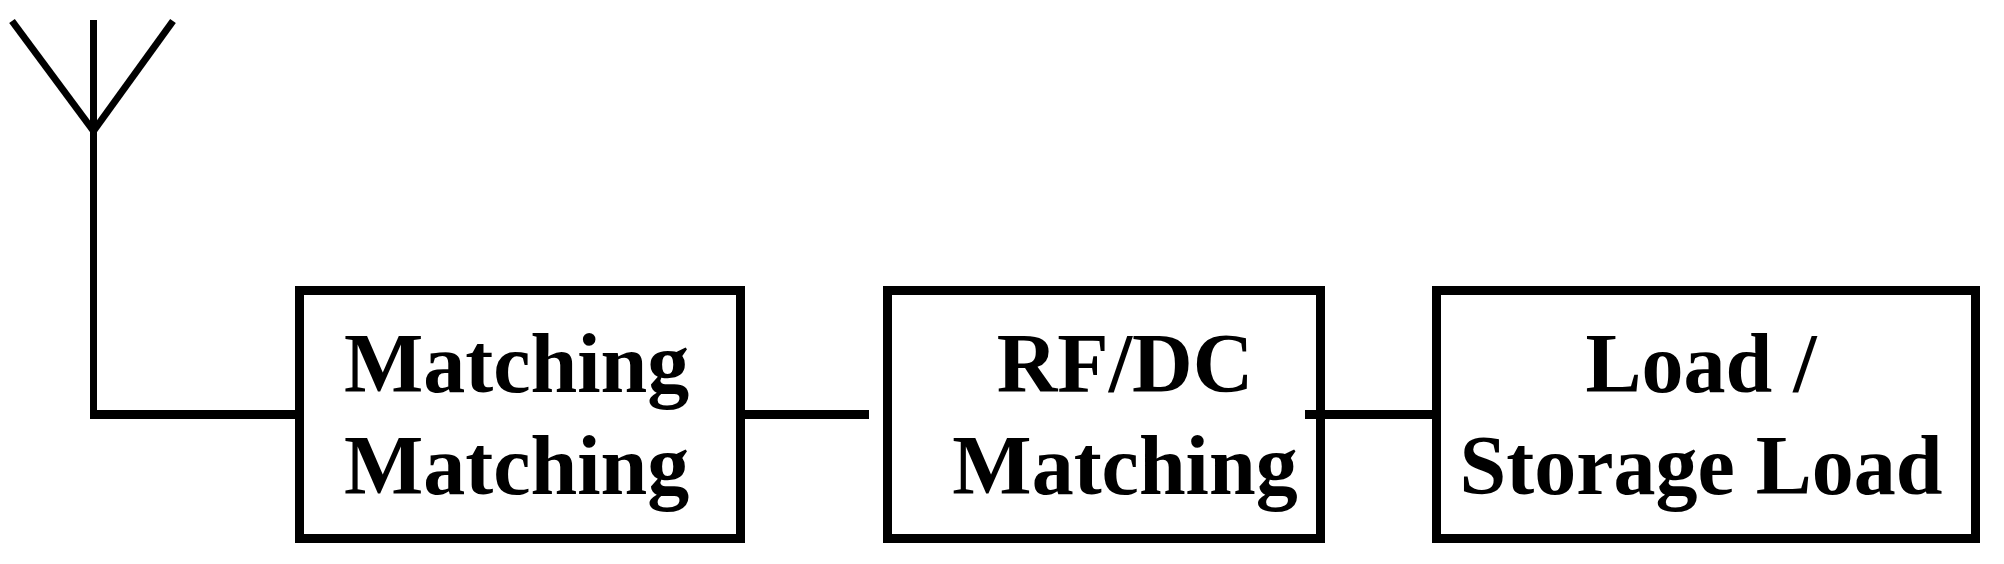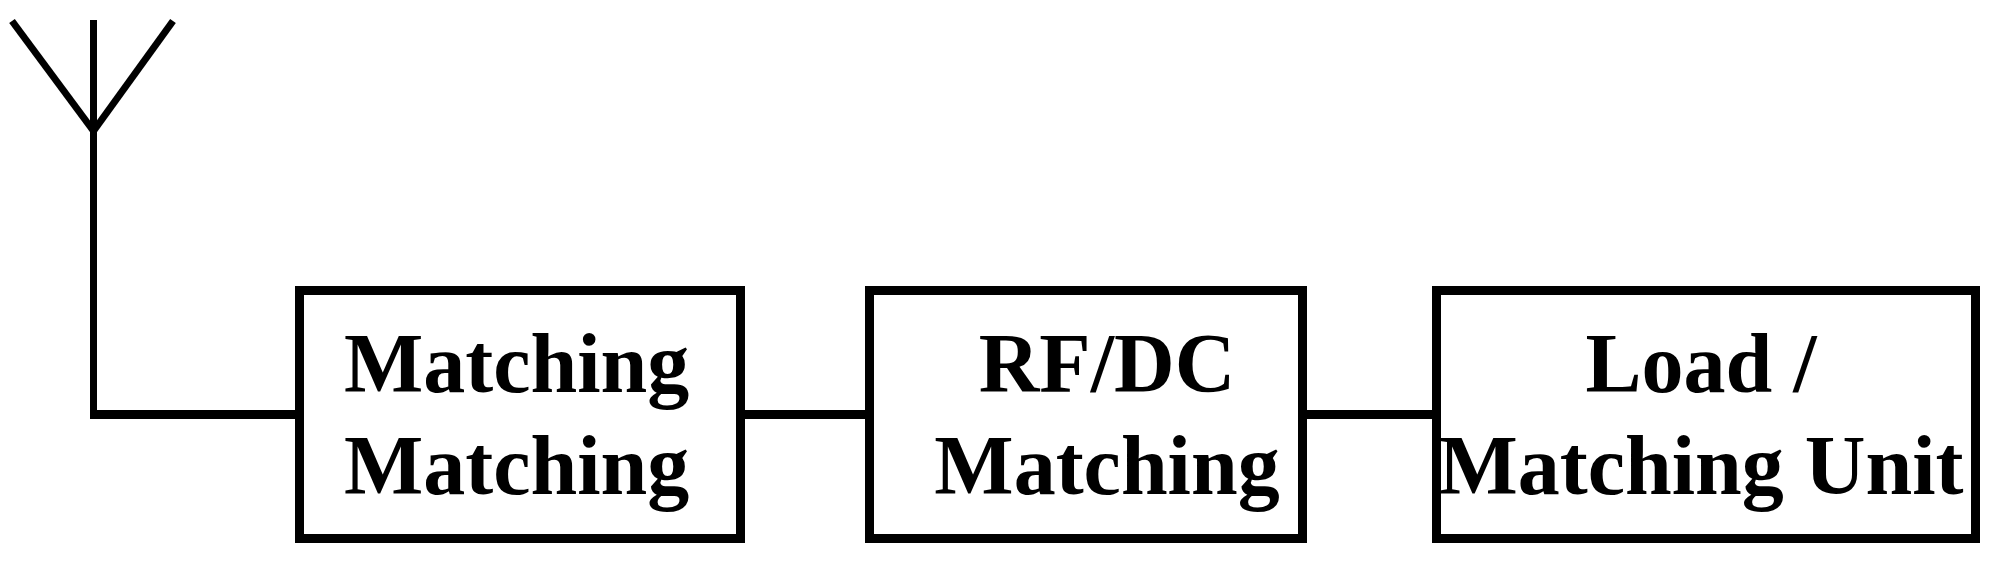--- a/index.html
+++ b/index.html
@@ -40,21 +40,21 @@
     top: 286px;
     height: 257px;
     box-sizing: border-box;
     border: 9px solid #000000;
     background: #ffffff;
     display: flex;
     flex-direction: column;
     justify-content: center;
   }
   .block-1 { left: 295px;  width: 450px; align-items: flex-start; padding-left: 40px; }
-  .block-2 { left: 865px;  width: 442px; align-items: center; padding-left: 42px; }
+  .block-2 { left: 883px;  width: 442px; align-items: center; padding-left: 42px; }
   .block-3 { left: 1432px; width: 548px; align-items: center; padding-right: 10px; }
   .block-line {
     font-weight: bold;
     font-size: 84px;
     line-height: 102px;
     color: #000000;
     white-space: nowrap;
   }
 </style>
 </head>
@@ -79,16 +79,16 @@
 
   <div class="block block-2">
     <div class="block-line">RF/DC</div>
     <div class="block-line">Matching</div>
   </div>
 
   <div class="wire wire-c2"></div>
 
   <div class="block block-3">
     <div class="block-line">Load /</div>
-    <div class="block-line">Matching Unit</div>
+    <div class="block-line">Storage Load</div>
   </div>
 
 </div>
 
 </body></html>

